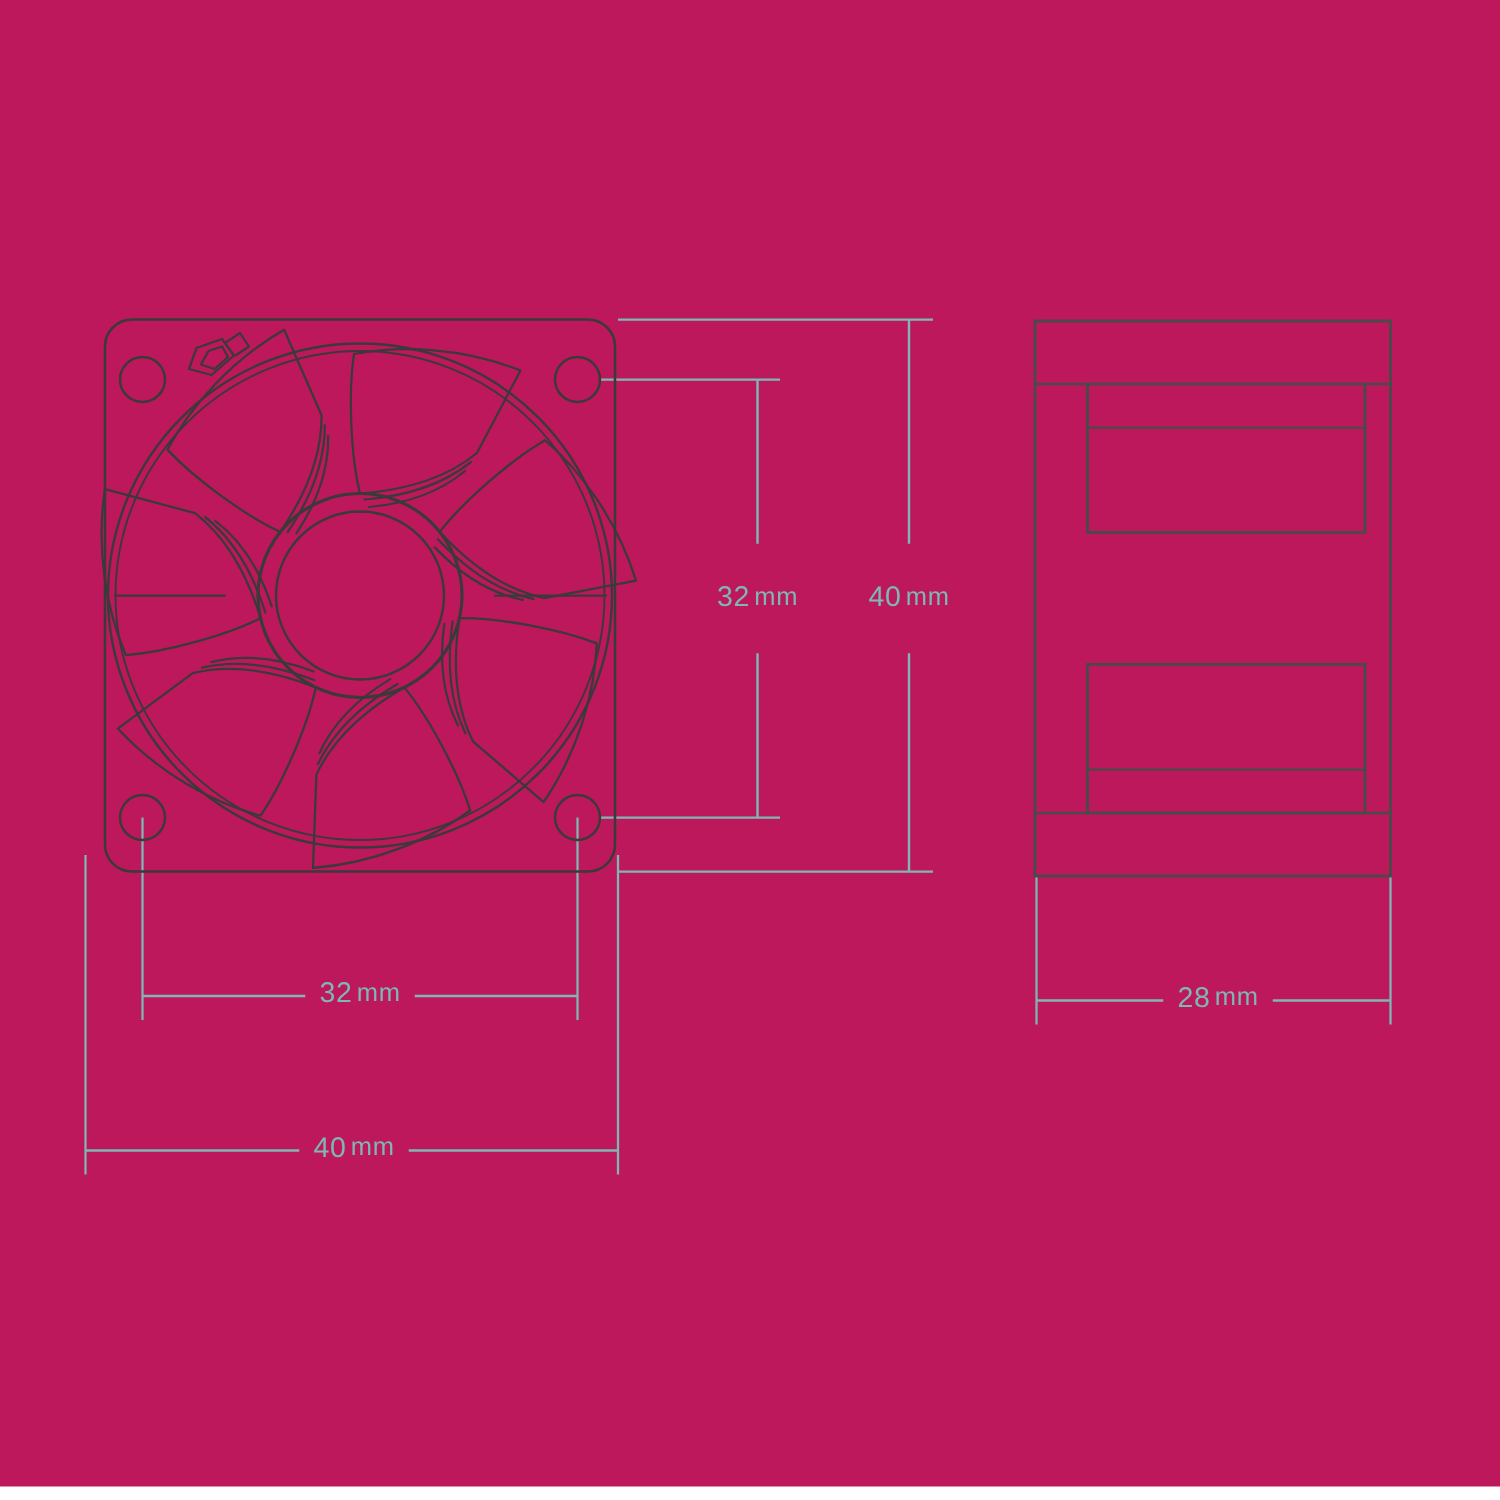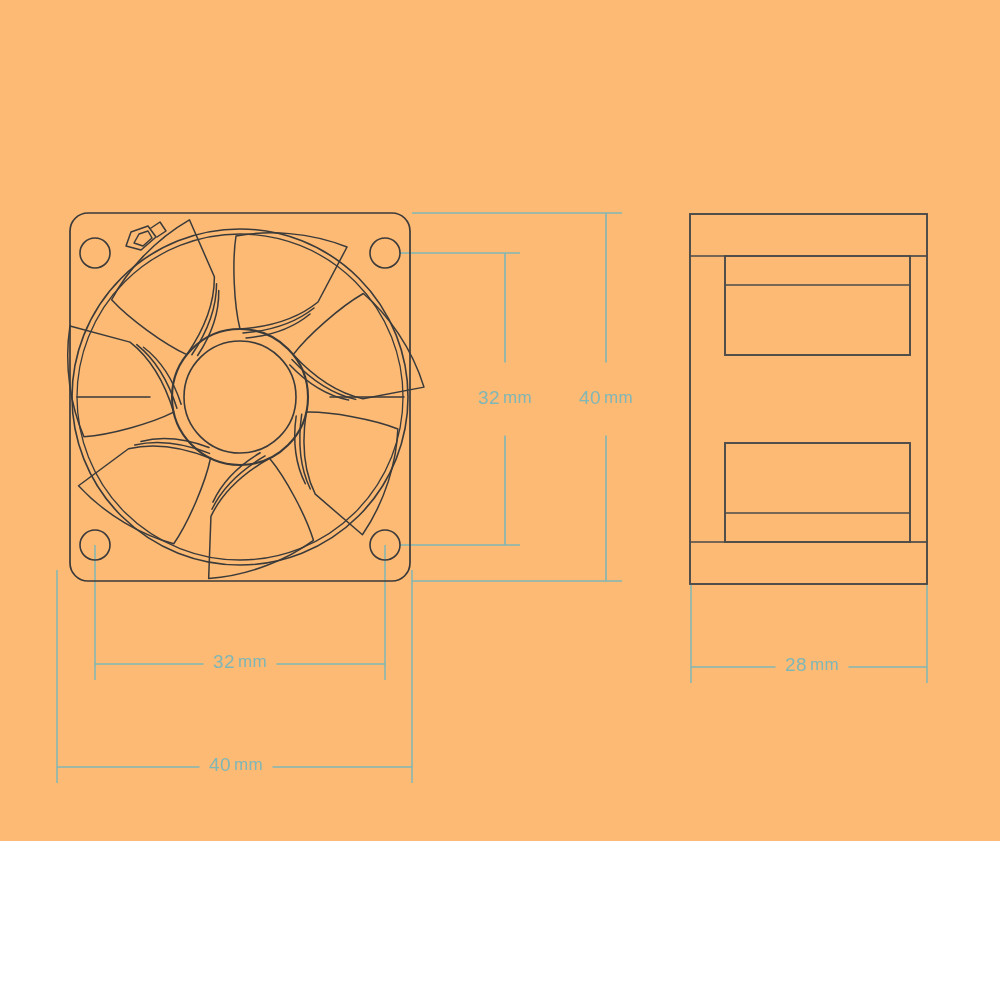--- a/index.html
+++ b/index.html
@@ -9,22 +9,22 @@
   }
   body {
     width: 1000px;
     height: 1000px;
     font-family: "Liberation Sans", sans-serif;
     overflow: hidden;
   }
   #drawing-root {
     position: relative;
     width: 1000px;
-    height: 841px;
-    background: #fdba74;
+    height: 991px;
+    background: #be185d;
     text-align: center;
   }
   svg.canvas {
     display: block;
     width: 1000px;
     height: 1000px;
   }
   .dim-text {
     font-family: "Liberation Sans", sans-serif;
     font-size: 19px;

